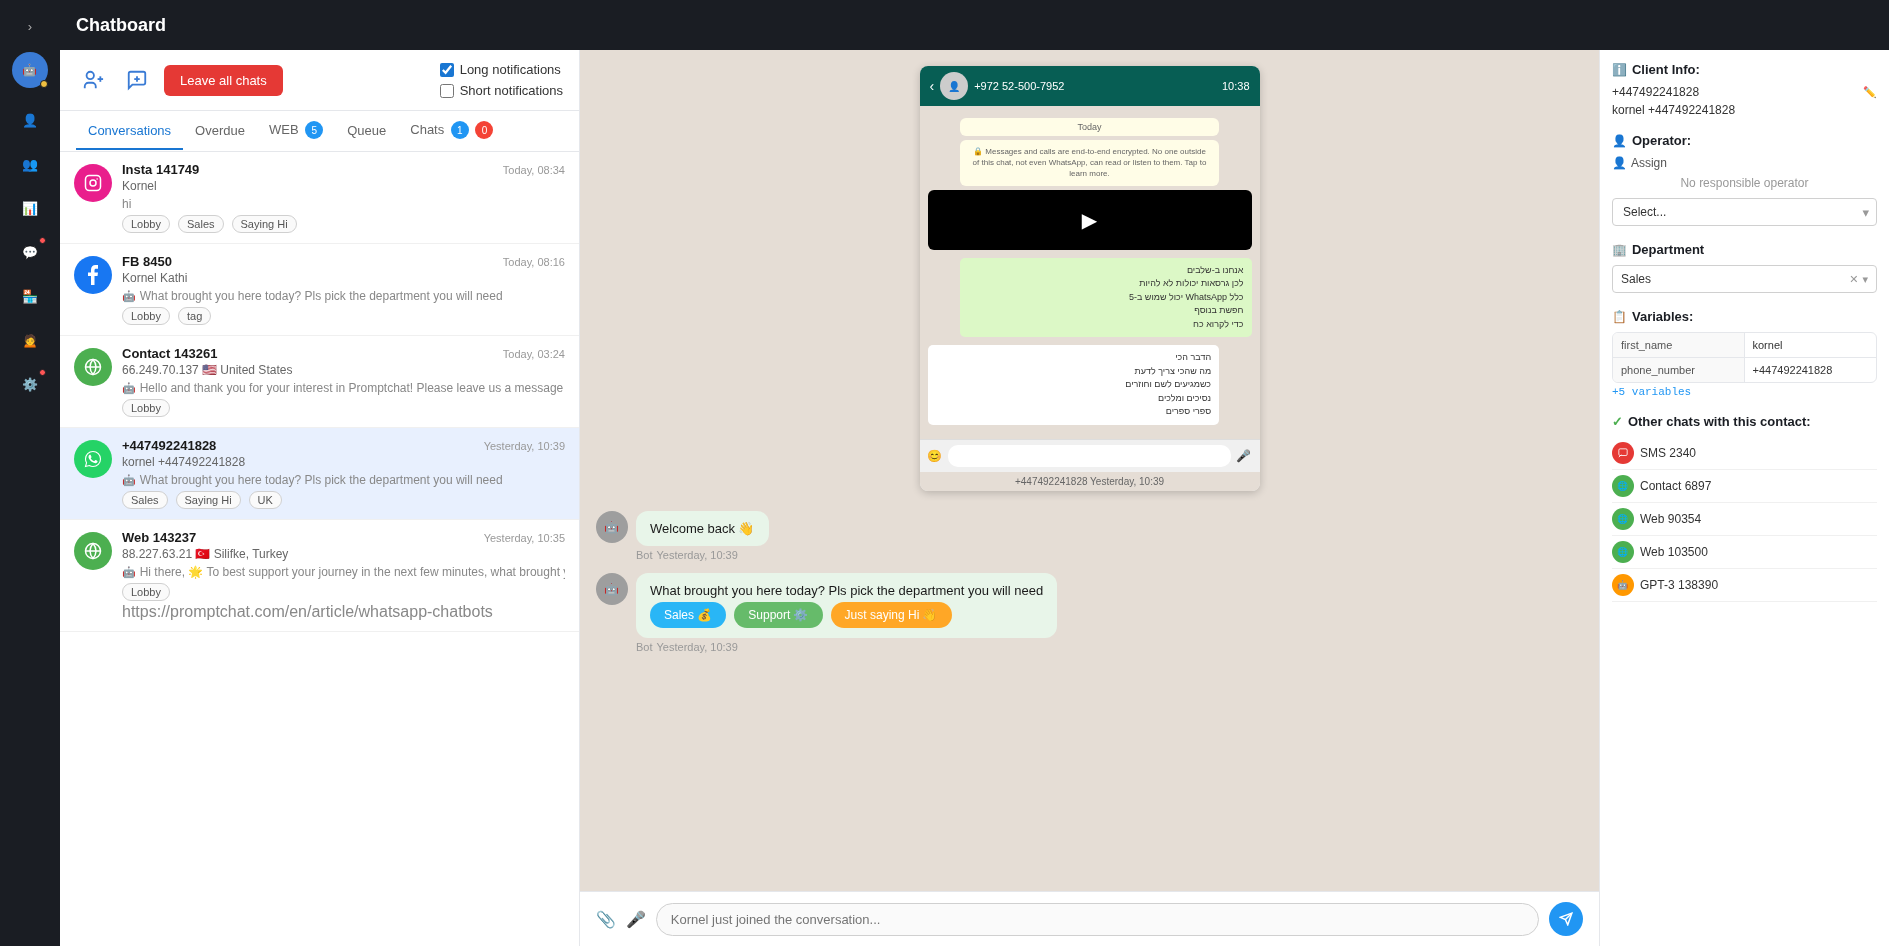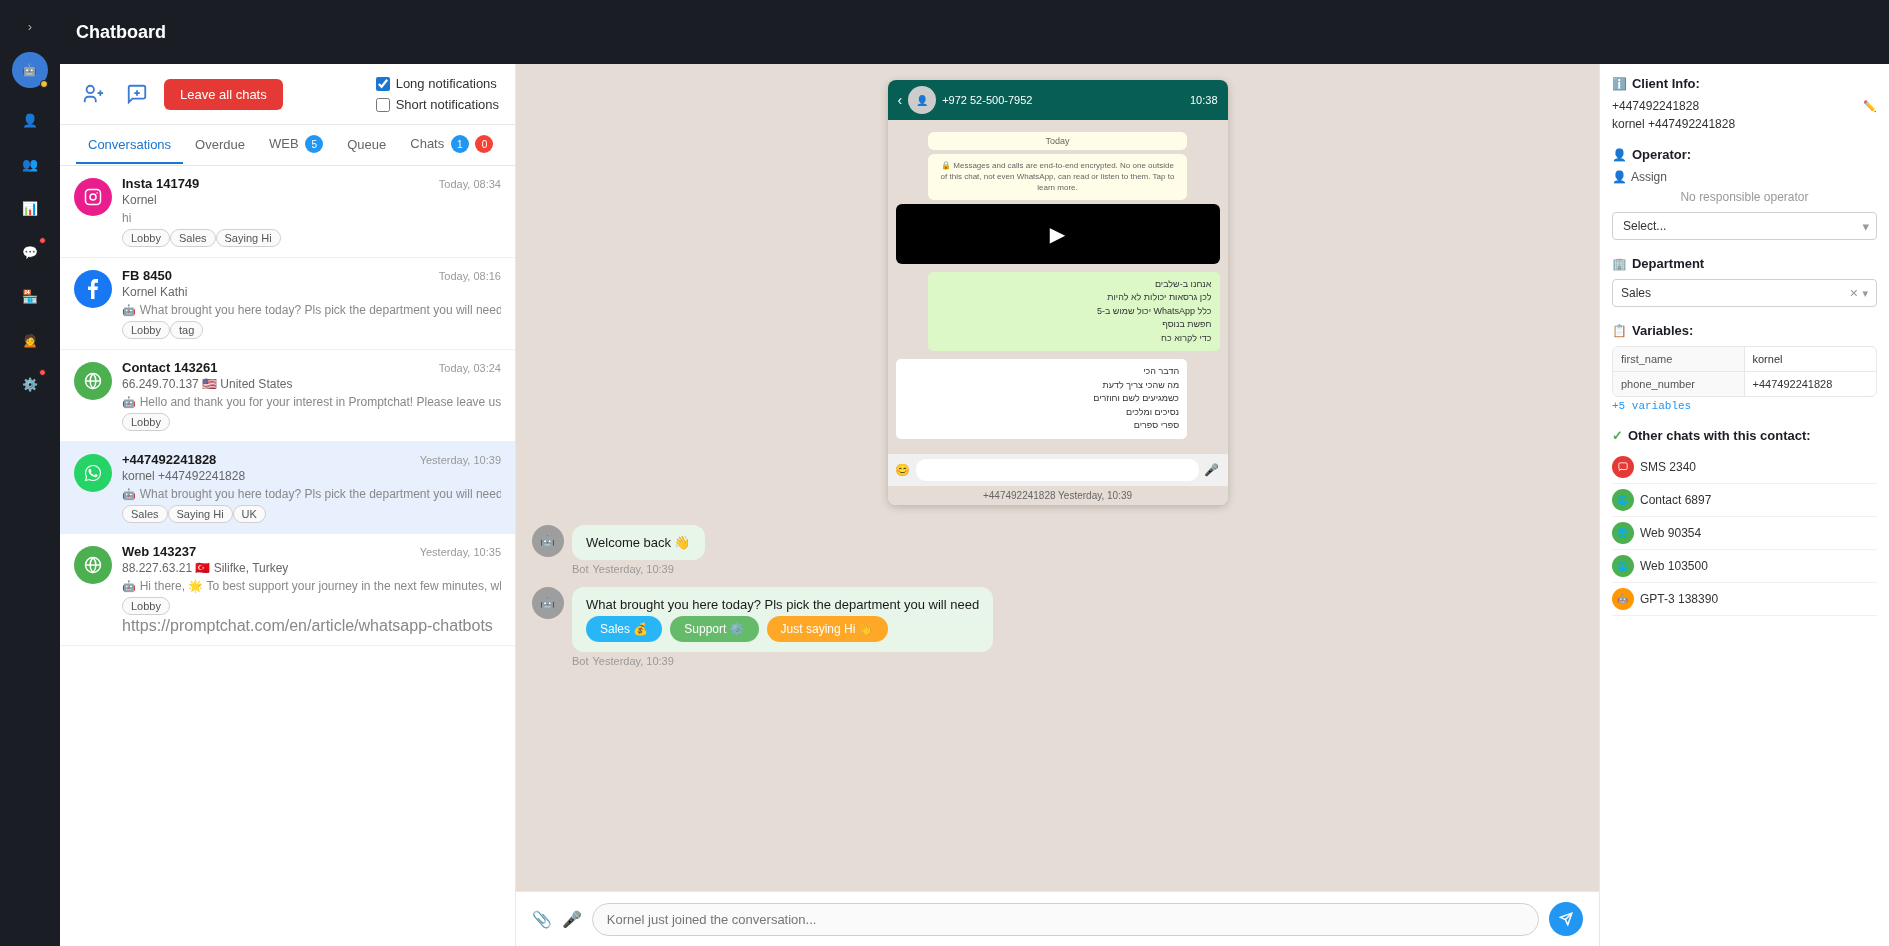--- a/index.html
+++ b/index.html
@@ -12,28 +12,28 @@
     .sidebar-dot { width: 8px; height: 8px; border-radius: 50%; background: #f0c040; position: absolute; bottom: 0; right: 0; border: 1px solid #1a1d23; }
     .sidebar-nav { display: flex; flex-direction: column; align-items: center; gap: 4px; margin-top: 8px; width: 100%; }
     .sidebar-item { width: 44px; height: 40px; display: flex; align-items: center; justify-content: center; color: #888; cursor: pointer; border-radius: 6px; position: relative; }
     .sidebar-item.active { color: #4a9eff; }
     .sidebar-badge { width: 7px; height: 7px; border-radius: 50%; background: #f55; position: absolute; top: 5px; right: 6px; border: 1px solid #1a1d23; }
 
     
     .main { flex: 1; display: flex; flex-direction: column; background: #fff; overflow: hidden; }
 
     
-    .topbar { height: 64px; background: #1a1d23; display: flex; align-items: center; padding: 0 16px; }
+    .topbar { height: 50px; background: #1a1d23; display: flex; align-items: center; padding: 0 16px; }
     .topbar-title { color: #fff; font-size: 18px; font-weight: 600; }
 
     
     .content { display: flex; flex: 1; overflow: hidden; }
 
     
-    .left-panel { width: 456px; display: flex; flex-direction: column; border-right: 1px solid #e5e7eb; background: #fff; flex-shrink: 0; }
+    .left-panel { width: 520px; display: flex; flex-direction: column; border-right: 1px solid #e5e7eb; background: #fff; flex-shrink: 0; }
 
     
     .action-bar { padding: 12px 16px; display: flex; align-items: center; gap: 10px; border-bottom: 1px solid #e5e7eb; background: #fff; }
     .icon-btn { width: 34px; height: 34px; display: flex; align-items: center; justify-content: center; cursor: pointer; color: #555; border-radius: 6px; }
     .leave-btn { background: #e53935; color: white; border: none; padding: 8px 16px; border-radius: 6px; font-size: 13px; font-weight: 500; cursor: pointer; }
     .notification-section { margin-left: auto; display: flex; flex-direction: column; gap: 6px; }
     .notif-row { display: flex; align-items: center; gap: 6px; }
     .checkbox { width: 14px; height: 14px; accent-color: #1976d2; }
     .notif-label { font-size: 13px; color: #333; }
 
@@ -52,21 +52,21 @@
     .conv-avatar.insta { background: #e91e8c; }
     .conv-avatar.fb { background: #1877f2; }
     .conv-avatar.web { background: #4caf50; }
     .conv-avatar.wa { background: #25d366; }
     .conv-body { flex: 1; min-width: 0; }
     .conv-header { display: flex; justify-content: space-between; align-items: baseline; margin-bottom: 2px; }
     .conv-name { font-weight: 600; font-size: 13px; color: #1a1a1a; }
     .conv-time { font-size: 11px; color: #999; white-space: nowrap; }
     .conv-sub { font-size: 12px; color: #666; margin-bottom: 4px; white-space: nowrap; overflow: hidden; text-overflow: ellipsis; }
     .conv-preview { font-size: 12px; color: #888; white-space: nowrap; overflow: hidden; text-overflow: ellipsis; display: flex; align-items: center; gap: 4px; }
-    .conv-tags { display: flex; flex-wrap: wrap; gap: 0; margin-top: 4px; }
+    .conv-tags { display: flex; flex-wrap: wrap; gap: 8px; margin-top: 4px; }
     .tag { padding: 2px 8px; border-radius: 10px; font-size: 11px; border: 1px solid #d0d0d0; color: #555; background: #fafafa; }
     .bot-icon { color: #aaa; font-size: 11px; }
 
     
     .chat-area { flex: 1; display: flex; flex-direction: column; background: #e5ddd5; overflow: hidden; }
     .chat-messages { flex: 1; overflow-y: auto; padding: 16px; display: flex; flex-direction: column; gap: 12px; }
     .phone-mockup { width: 340px; margin: 0 auto; background: #f0f0f0; border-radius: 8px; overflow: hidden; box-shadow: 0 2px 8px rgba(0,0,0,0.2); }
     .phone-top { background: #075e54; padding: 6px 10px; display: flex; align-items: center; gap: 6px; color: white; font-size: 11px; }
     .phone-body { background: #e5ddd5; padding: 8px; min-height: 280px; }
     .phone-msg { background: #fff; border-radius: 5px; padding: 6px 8px; margin-bottom: 6px; font-size: 10px; max-width: 90%; margin-top: 8px; }

